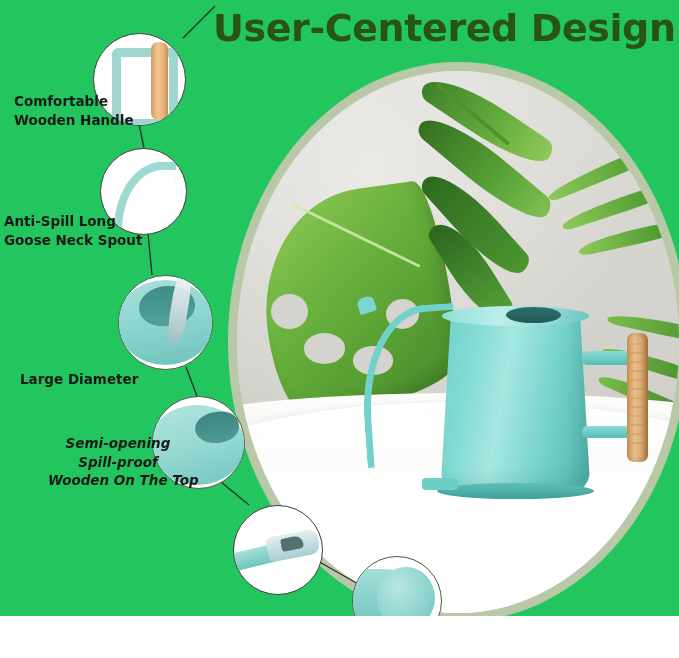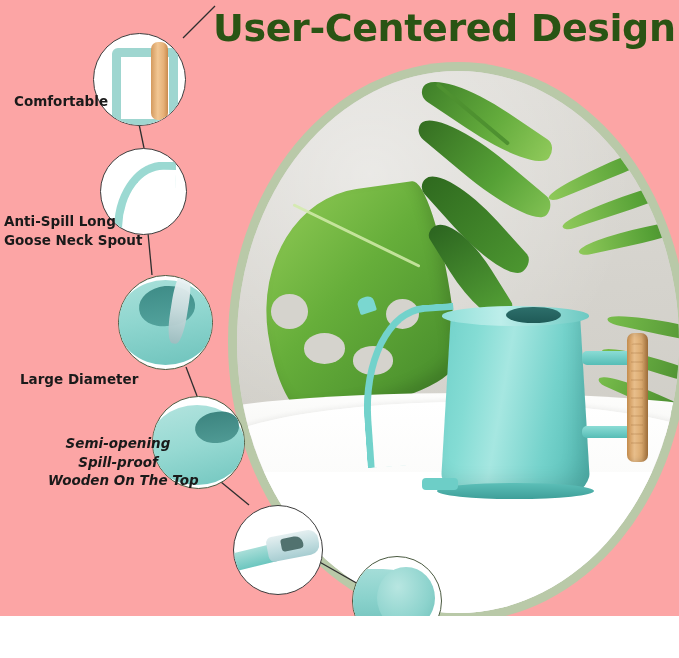--- a/index.html
+++ b/index.html
@@ -1,20 +1,20 @@
 <!DOCTYPE html>
 <html><head>
 <meta charset="utf-8">
 <style>
   html,body{margin:0;padding:0;background:#ffffff;}
   body{
     font-family:"Liberation Sans","DejaVu Sans",sans-serif;
     width:679px;height:658px;overflow:hidden;position:relative;
   }
-  #stage{position:relative;width:679px;height:616px;background:#fca5a5;overflow:hidden;}
+  #stage{position:relative;width:679px;height:616px;background:#22c55e;overflow:hidden;}
 
   
   .title{
     position:absolute;left:213px;top:6px;
     font-size:38px;font-weight:bold;color:#2a5414;
     letter-spacing:-0.4px;white-space:nowrap;
     font-family:"DejaVu Sans","Liberation Sans",sans-serif;
   }
 
   
@@ -325,20 +325,21 @@
     <path d="M221,482 L249,505" stroke="#2e2e2e" stroke-width="1.3" fill="none"></path>
     <path d="M316,560 L360,585" stroke="#2e2e2e" stroke-width="1.3" fill="none"></path>
   </svg>
 
   <div class="callout" id="c1">
     <div class="c1-frame"></div>
     <div class="c1-wood"></div>
   </div>
   <div class="label" style="left:5px;top:92px;margin-left:9px;">
     <div>Comfortable</div>
+    <div>Wooden Handle</div>
   </div>
 
   <div class="callout" id="c2">
     <div class="c2-neck"></div>
   </div>
   <div class="label" style="left:4px;top:212px;">
     <div>Anti-Spill Long</div>
     <div>Goose Neck Spout</div>
   </div>
 

